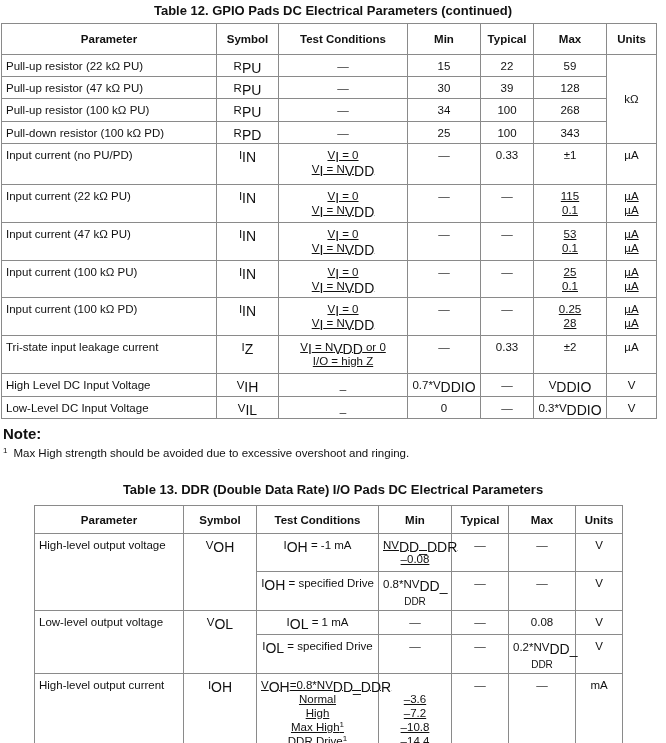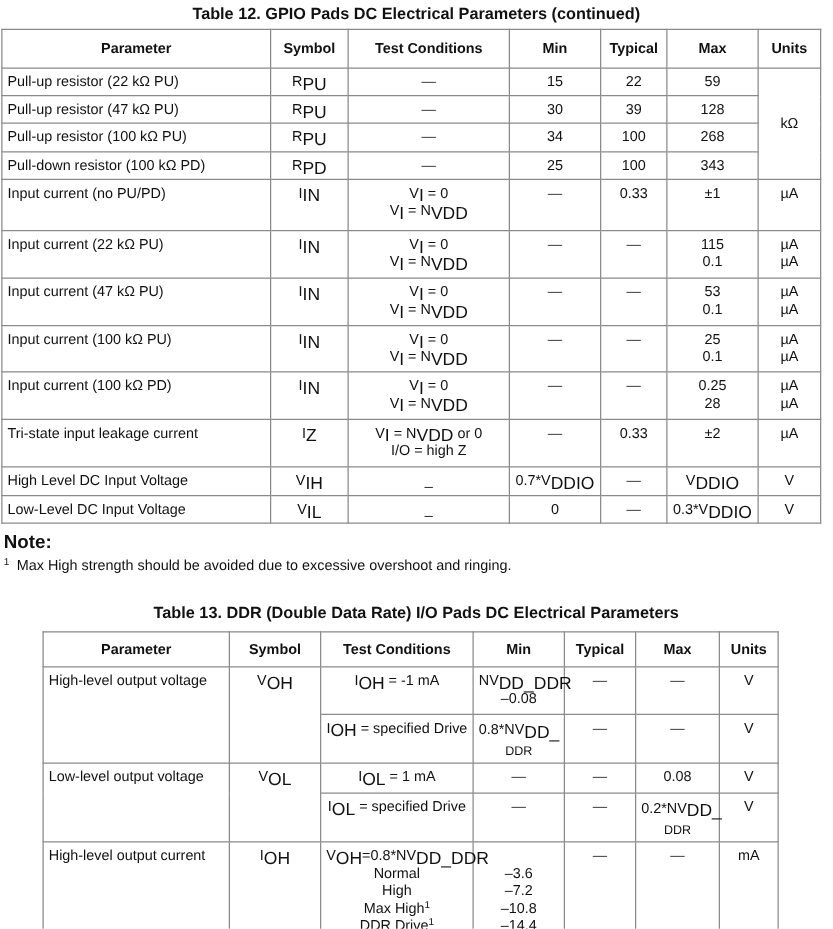--- a/index.html
+++ b/index.html
@@ -14,21 +14,21 @@
   td.c { text-align:center; }
   td.l { text-align:left;margin-top:48px; }
   sub { font-size:14px; vertical-align:-3px; line-height:0; }
   sup { font-size:8px; vertical-align:4px; line-height:0; }
   #t12 { left:1px; top:23px; width:655px; }
   #t13 { left:34px; top:505px; width:588px; }
   .pt { padding-top:4px; }
   .note-label { position:absolute; left:3px; top:425px; font-weight:bold; font-size:15px; }
   .note { position:absolute; left:3px; top:447px; font-size:11.5px; }
   .note sup { margin-right:6px; }
-  .stack div { height:14px; }
+  .stack div { height:14px;text-decoration:underline; }
   .dash { color:#333; }
 </style>
 </head>
 <body>
 
 <div class="title" id="t12-title">Table 12. GPIO Pads DC Electrical Parameters (continued)</div>
 
 <table id="t12">
   <colgroup>
     <col style="width:215px">

